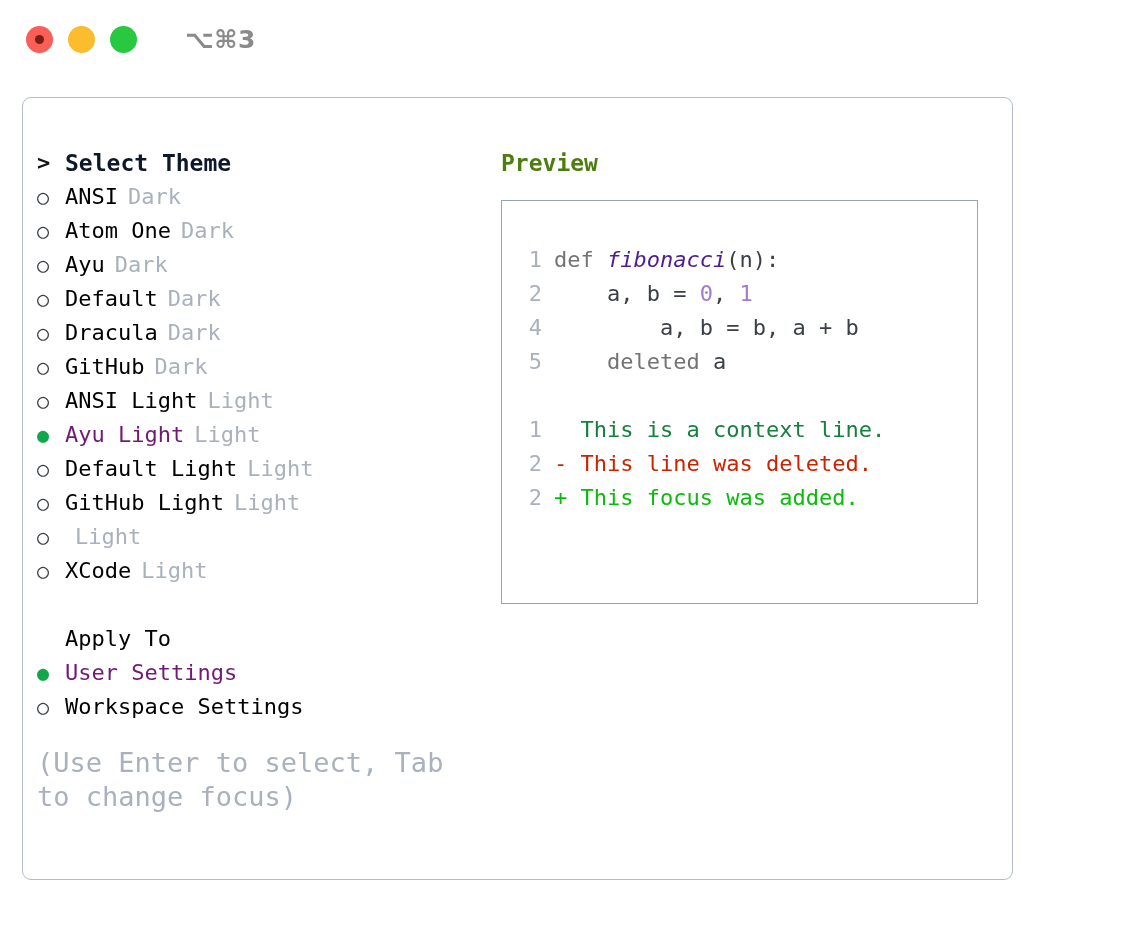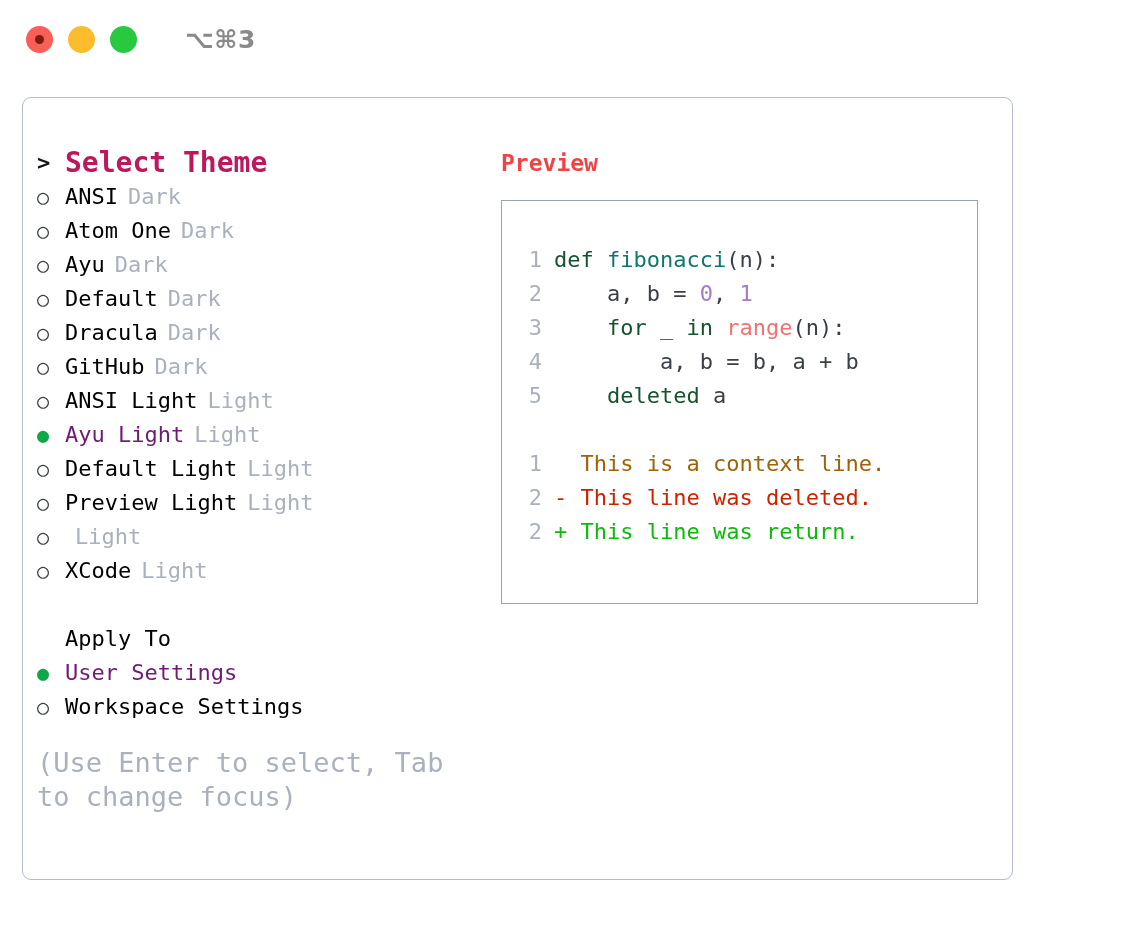--- a/index.html
+++ b/index.html
@@ -112,22 +112,22 @@
     font-size: 22px;
     font-weight: 700;
     color: #111417;
   }
   .marker.sel { color: #10a64a; }
   .marker.blank { color: transparent; }
 
   .label { color: #000000; }
   .label.header {
     font-weight: 700;
-    color: #be185d;
-    font-size: 28px;
+    color: #0f172a;
+    font-size: 23px;
     text-align: center;
   }
   .label.selected { color: #701a75; }
   .type-tag {
     color: #a9b1bd;
     margin-left: 10px;
   }
 
   .spacer-row { height: 34px; }
 
@@ -143,21 +143,21 @@
   
   .right-col {
     position: absolute;
     left: 478px;
     top: 48px;
     width: 500px;
   }
   .preview-title {
     font-size: 23px;
     font-weight: 700;
-    color: #ef4444;
+    color: #4d7c0f;
     line-height: 34px;
     margin-bottom: 20px;
   }
   .preview-box {
     width: 477px;
     height: 404px;
     border: 1.6px solid #97a2b2;
     box-sizing: border-box;
     background: #ffffff;
     padding: 42px 0 0 16px;
@@ -169,27 +169,27 @@
   }
   .ln {
     display: inline-block;
     width: 24px;
     text-align: right;
     color: #a9b1bd;
     margin-right: 12px;
   }
   .code-gap { height: 34px; }
 
-  .tok-kw   { color: #14532d; }
-  .tok-fn   { color: #0f766e; }
+  .tok-kw   { color: #737373; }
+  .tok-fn   { color: #4c1d95; font-style: italic; }
   .tok-num  { color: #a37acc; }
   .tok-call { color: #f07171; }
   .tok-txt  { color: #3a3f46; }
 
-  .diff-ctx { color: #a16207; margin-top: 26px; }
+  .diff-ctx { color: #15803d; margin-top: 26px; }
   .diff-del { color: #cc2200; }
   .diff-add { color: #0cba0c; }
 </style>
 </head>
 <body>
 
 <div class="window">
 
   <div class="titlebar">
     <div class="dot red"></div>
@@ -249,21 +249,21 @@
               <span class="label selected">Ayu Light</span>
               <span class="type-tag">Light</span>
             </div>
             <div class="row">
               <span class="marker">○</span>
               <span class="label">Default Light</span>
               <span class="type-tag">Light</span>
             </div>
             <div class="row">
               <span class="marker">○</span>
-              <span class="label">Preview Light</span>
+              <span class="label">GitHub Light</span>
               <span class="type-tag">Light</span>
             </div>
             <div class="row">
               <span class="marker">○</span>
               <span class="type-tag">Light</span>
             </div>
             <div class="row">
               <span class="marker">○</span>
               <span class="label">XCode</span>
               <span class="type-tag">Light</span>
@@ -290,28 +290,27 @@
 
         <div class="hint">(Use Enter to select, Tab to change focus)</div>
       </div>
 
       <div class="right-col">
         <div class="preview-title">Preview</div>
         <div class="preview-box">
           <div id="code-block">
               <div class="code-line"><span class="ln">1</span><span class="tok-kw">def </span><span class="tok-fn">fibonacci</span><span class="tok-txt">(n):</span></div>
               <div class="code-line"><span class="ln">2</span><span class="tok-txt">    a, b = </span><span class="tok-num">0</span><span class="tok-txt">, </span><span class="tok-num">1</span></div>
-              <div class="code-line"><span class="ln">3</span><span class="tok-kw">    for</span><span class="tok-txt"> _ </span><span class="tok-kw">in </span><span class="tok-call">range</span><span class="tok-txt">(n):</span></div>
               <div class="code-line"><span class="ln">4</span><span class="tok-txt">        a, b = b, a + b</span></div>
               <div class="code-line"><span class="ln">5</span><span class="tok-kw">    deleted</span><span class="tok-txt"> a</span></div>
             </div>
           <div class="code-gap"></div>
           <div id="diff-block">
               <div class="code-line"><span class="ln">1</span><span class="diff-ctx"> </span><span class="diff-ctx"> This is a context line.</span></div>
               <div class="code-line"><span class="ln">2</span><span class="diff-del">-</span><span class="diff-del"> This line was deleted.</span></div>
-              <div class="code-line"><span class="ln">2</span><span class="diff-add">+</span><span class="diff-add"> This line was return.</span></div>
+              <div class="code-line"><span class="ln">2</span><span class="diff-add">+</span><span class="diff-add"> This focus was added.</span></div>
             </div>
         </div>
       </div>
 
     </div>
   </div>
 </div>
 
 </body></html>

